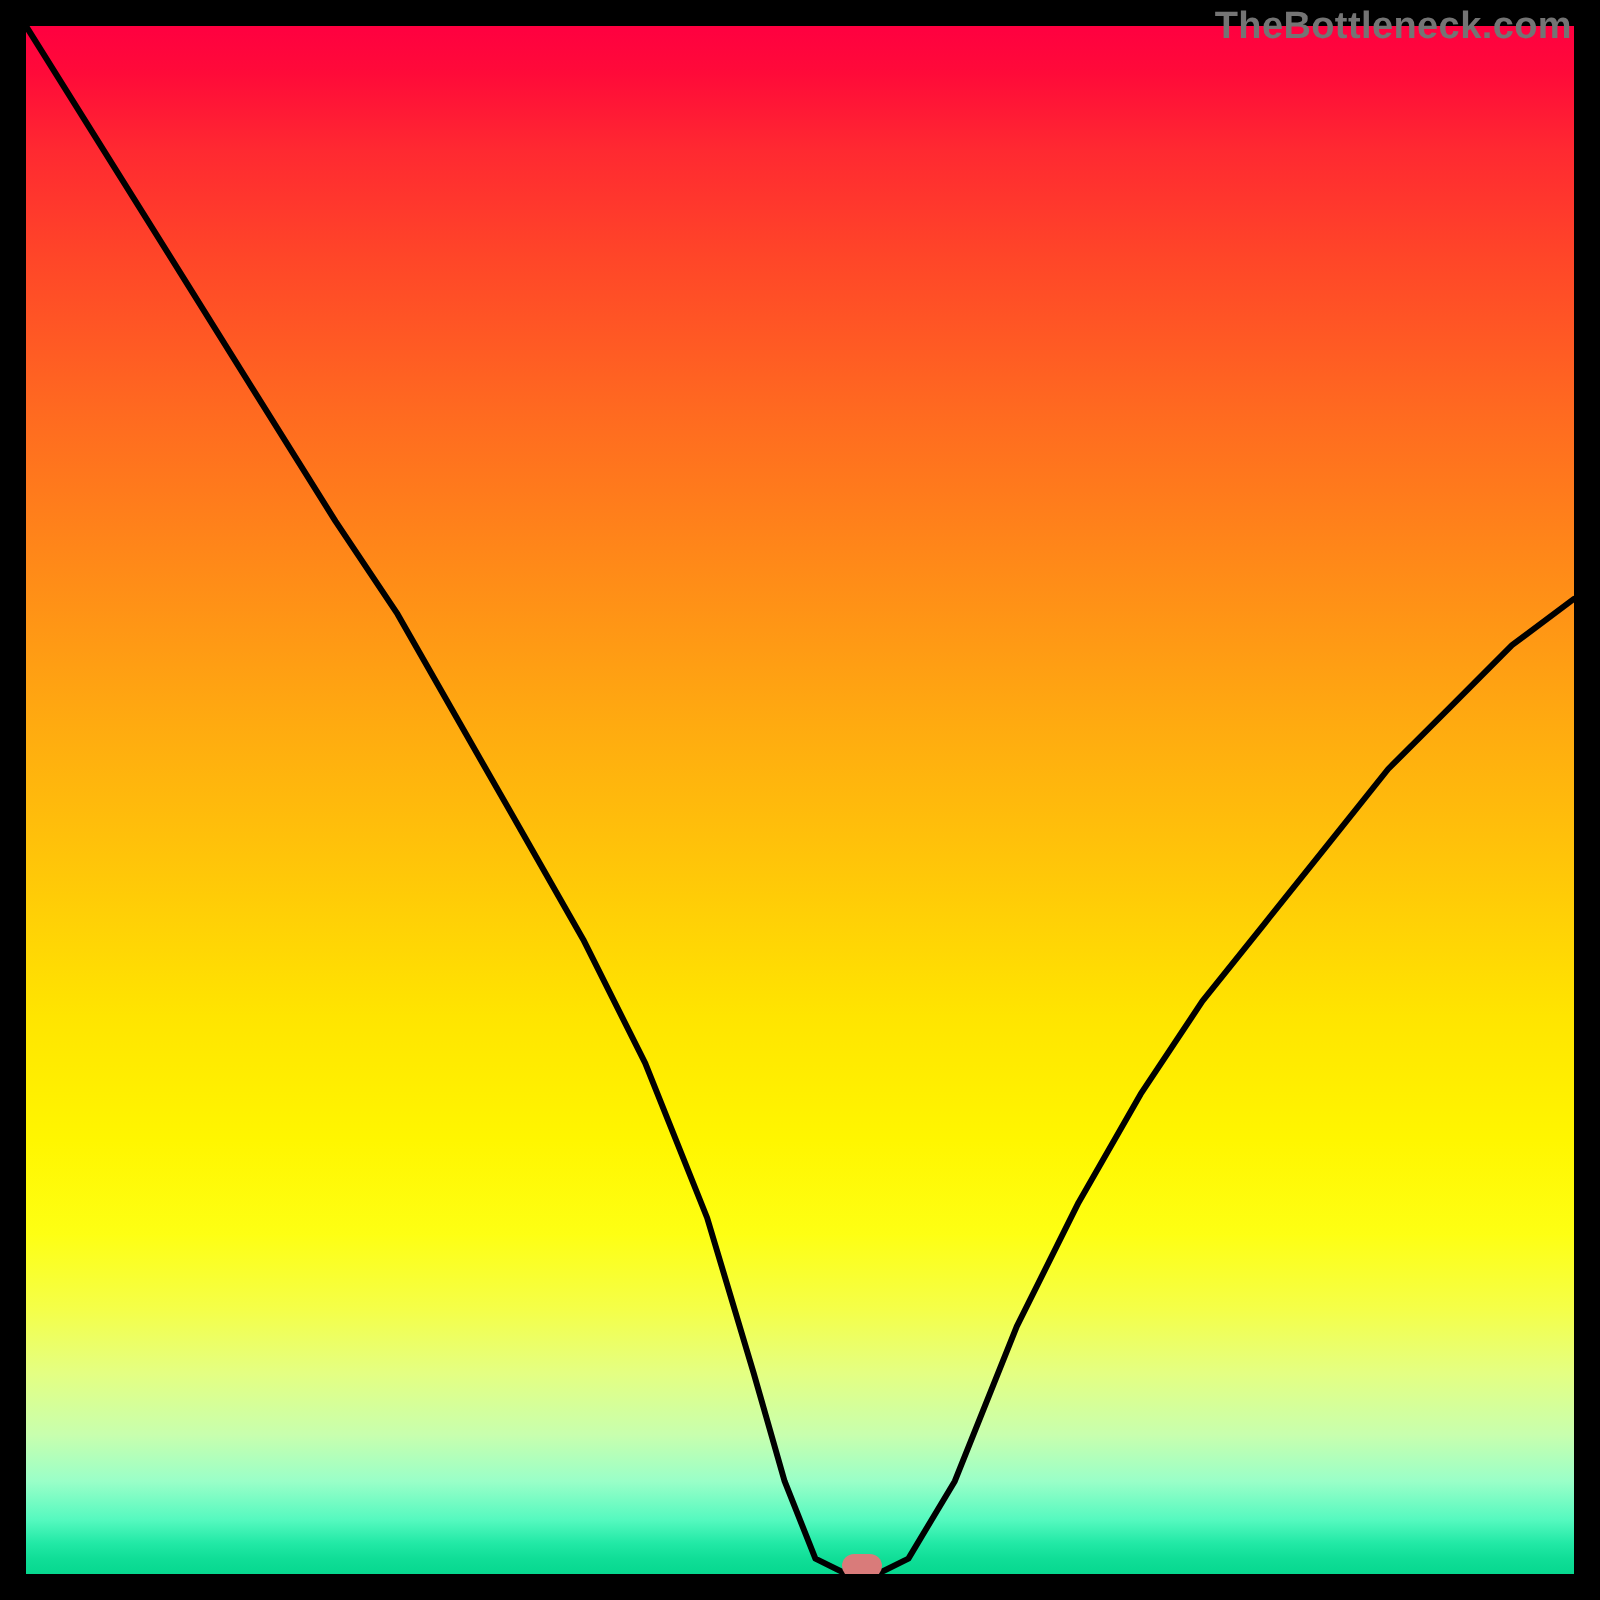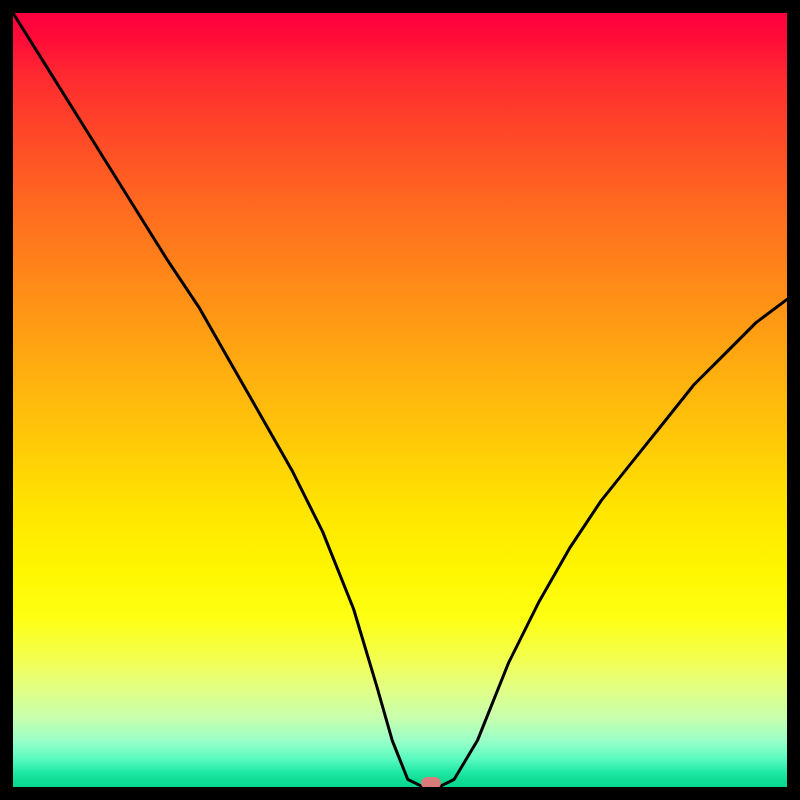--- a/index.html
+++ b/index.html
@@ -86,14 +86,15 @@
   <div class="plot-area">
     <div class="gradient-bg"></div>
 
     <svg class="curve-svg" viewBox="0 0 774 774" preserveAspectRatio="none">
       <path id="curve-path" fill="none" stroke="#000" stroke-width="3" stroke-linejoin="round" stroke-linecap="round" d="M0.0 0.0 L38.7 61.9 L77.4 123.8 L116.1 185.8 L154.8 247.7 L185.8 294.1 L216.7 348.3 L247.7 402.5 L278.6 456.7 L309.6 518.6 L340.6 596.0 L363.8 673.4 L379.3 727.6 L394.7 766.3 L410.2 774.0 L425.7 774.0 L441.2 766.3 L464.4 727.6 L495.4 650.2 L526.3 588.2 L557.3 534.1 L588.2 487.6 L619.2 448.9 L650.2 410.2 L681.1 371.5 L712.1 340.6 L743.0 309.6 L774.0 286.4"></path>
     </svg>
 
     <div id="marker" class="marker" style="left: 417.96px; top: 770px;"></div>
   </div>
 
+  <div class="watermark">TheBottleneck.com</div>
 
 </div>
 
 </body></html>

